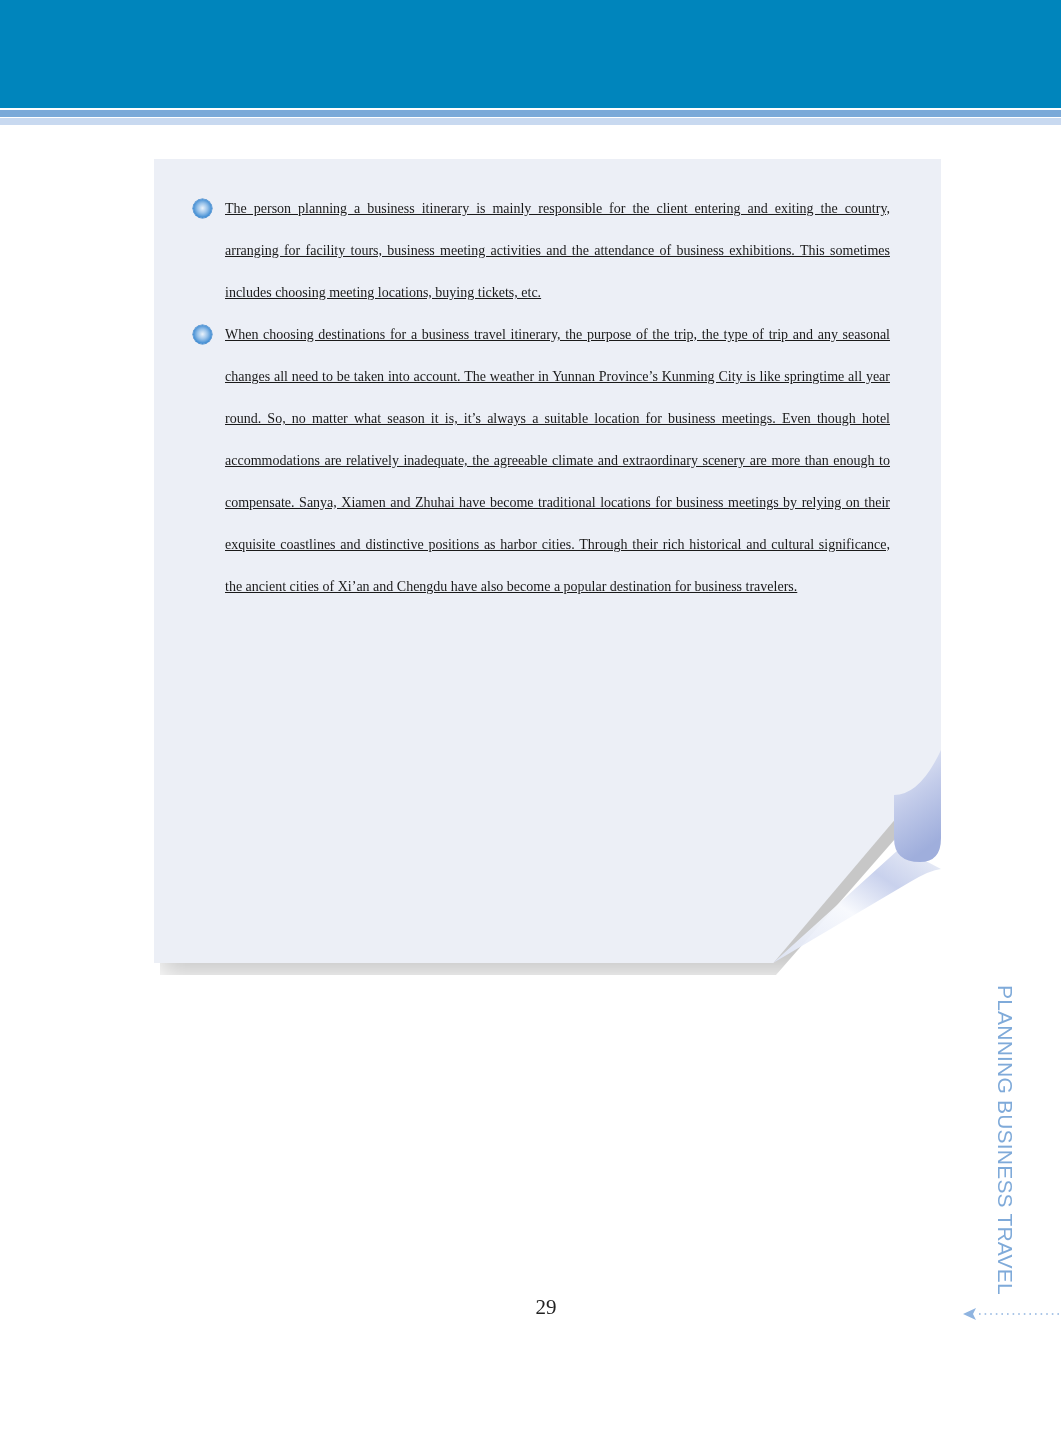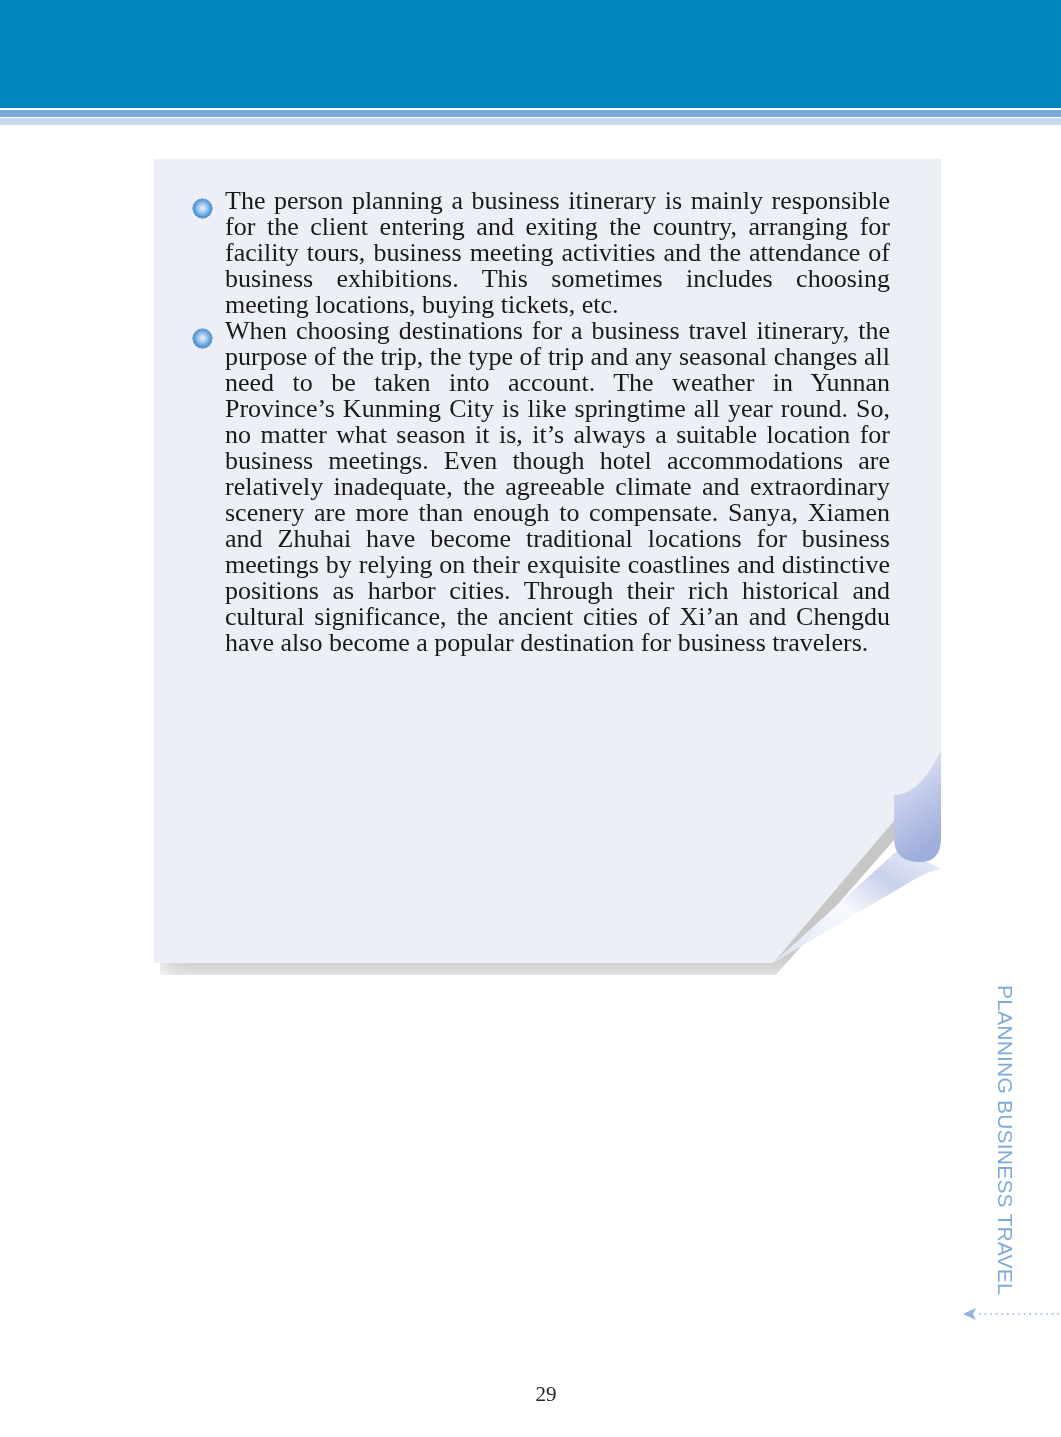--- a/index.html
+++ b/index.html
@@ -20,40 +20,40 @@
     .card {
       position: absolute; left: 154px; top: 159px; width: 787px; height: 804px;
       background: #ECEFF6;
       clip-path: polygon(0 0, 100% 0, 100% 75.4%, 78.7% 100%, 0 100%);
     }
     .curl { position: absolute; left: 770px; top: 750px; width: 180px; height: 220px; }
 
     .bullet-list { position: absolute; left: 192px; top: 188px; width: 698px; margin: 0; padding: 0; list-style: none; }
     .bullet-item { position: relative; padding-left: 33px; margin: 0; }
     .bullet-item p {
-      margin: 0; font-size: 26px; line-height: 26px; color: #1a1a1a;
-      text-align: justify; text-align-last: left;
+      margin: 0; font-size: 14px; line-height: 42px; color: #1a1a1a;
+      text-align: justify; text-align-last: left; text-decoration: underline;
     }
     .bullet-icon {
       position: absolute; left: 1px; top: 11px; width: 19px; height: 19px; border-radius: 50%;
       background: radial-gradient(circle at 50% 48%, #EAF3FC 0%, #9CC4EA 35%, #3C8AD2 70%, #1A6FBF 100%);
       box-shadow: 0 0 0 0.5px #2A78C4;
     }
 
     .side-label {
       position: absolute; left: 993px; top: 985px;
       writing-mode: vertical-rl;
       font-family: "Liberation Sans", "DejaVu Sans", sans-serif;
       font-size: 21px; letter-spacing: 0.2px; color: #7FAAD9;
       white-space: nowrap;
     }
     .side-arrow { position: absolute; left: 962px; top: 1306px; width: 99px; height: 16px; }
 
     .page-number {
-      position: absolute; left: 500px; top: 1382px; width: 92px; text-align: center;
+      position: absolute; left: 500px; top: 1295px; width: 92px; text-align: center;
       font-size: 21px; color: #222;
     }
   </style>
 </head>
 <body>
 
 <div class="hdr-main"></div>
 <div class="hdr-strip1"></div>
 <div class="hdr-strip2"></div>
 

